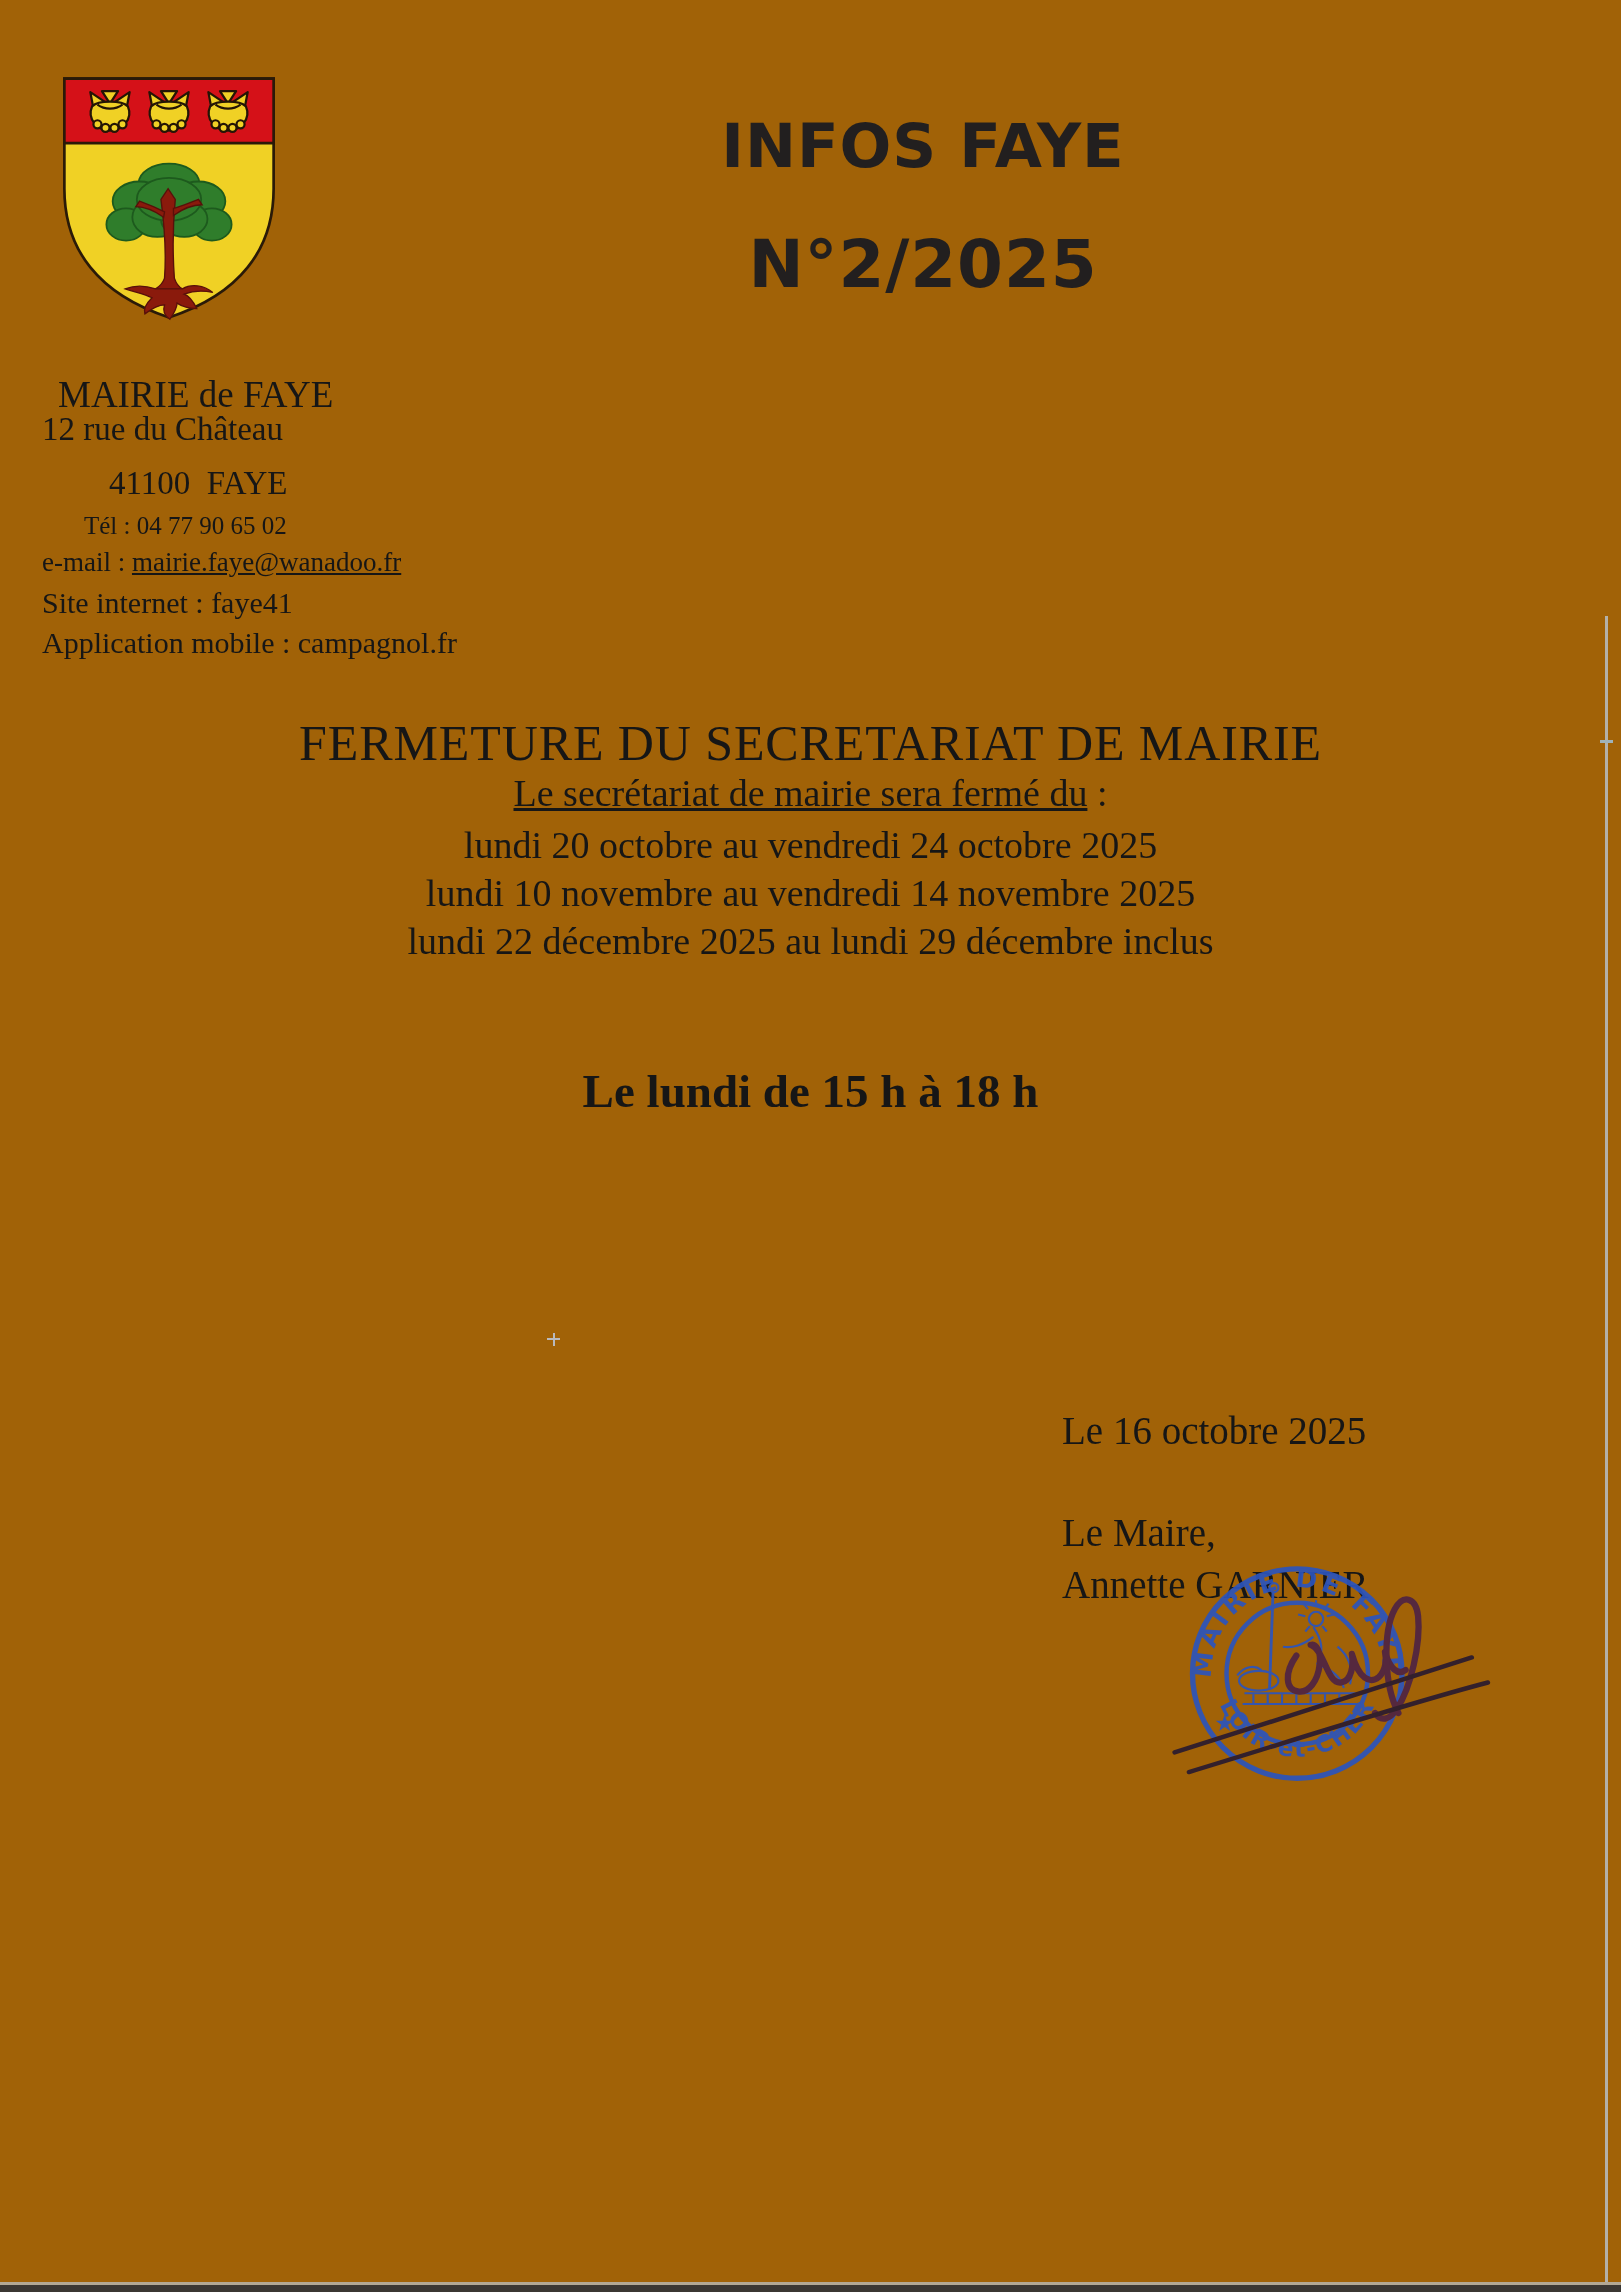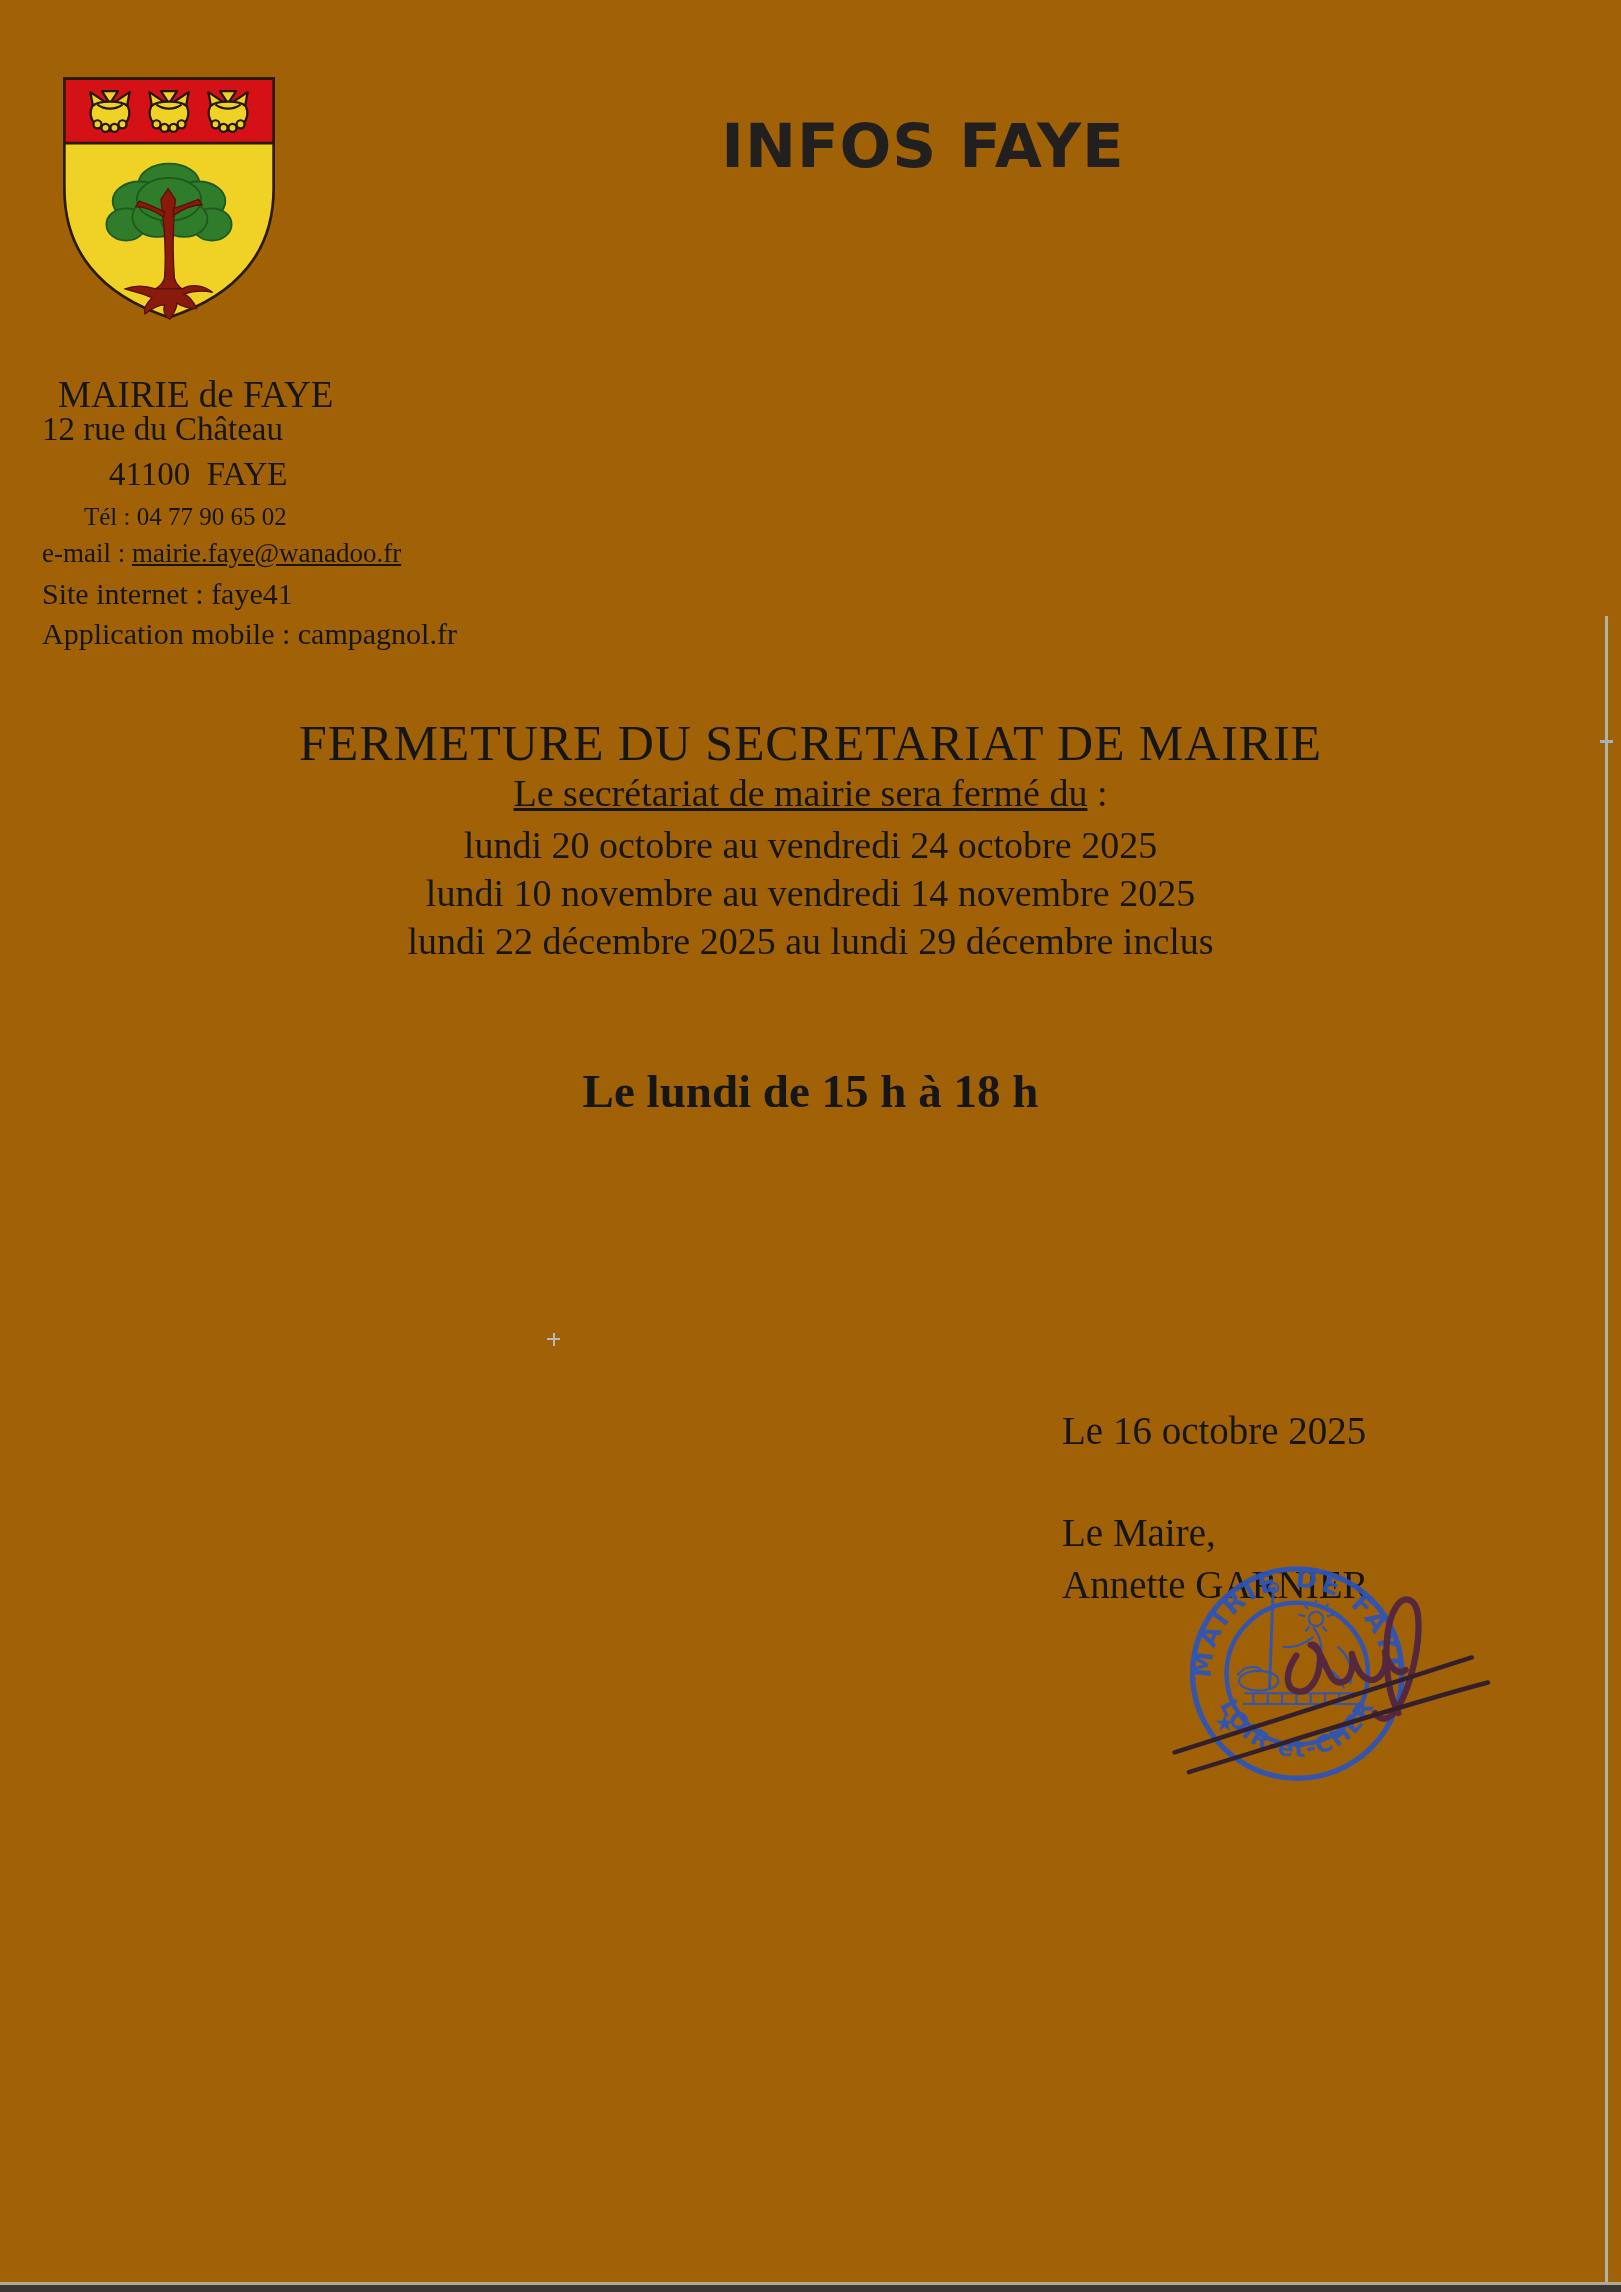--- a/index.html
+++ b/index.html
@@ -14,21 +14,21 @@
     font-family:"DejaVu Sans", sans-serif;font-weight:bold;color:#221f1f;
   }
   .masthead .t1{font-size:61px;letter-spacing:0.9px;line-height:1.0;}
   .masthead .t2{font-size:66px;letter-spacing:0.9px;line-height:1.0;margin-top:56px;}
   
   .blason{position:absolute;left:59px;top:74px;width:220px;height:249px;}
   
   .address{position:absolute;left:42px;top:376px;line-height:1;}
   .address .a1{font-size:37px;padding-left:16px;}
   .address .a2{font-size:33px;}
-  .address .a3{font-size:33px;margin-top:12px;padding-left:67px;white-space:pre;}
+  .address .a3{font-size:33px;margin-top:21px;padding-left:67px;white-space:pre;}
   .address .a4{font-size:25px;margin-top:13.4px;padding-left:42px;}
   .address .a5{font-size:27px;margin-top:10.7px;}
   .address .a6{font-size:30px;margin-top:11.6px;}
   .address .a7{font-size:30px;margin-top:10px;}
   .u{text-decoration:underline;}
   
   .center{position:absolute;left:0;width:1621px;text-align:center;}
   .h-ferme{top:714px;font-size:50px;letter-spacing:0.9px;}
   .sub-ferme{top:771px;font-size:38px;}
   .dates{top:821px;font-size:38px;line-height:48px;}
@@ -109,20 +109,21 @@
         <path d="M 118,228 C 120,200 118,170 114,140 L 122,128 L 130,140 C 127,172 127,200 129,228 C 131,234 134,238 138,240 L 108,240 C 113,237 116,234 118,228 Z"></path>
         <path d="M 117,160 C 106,152 96,148 86,148 L 90,142 C 101,146 110,150 118,154 Z"></path>
         <path d="M 128,158 C 139,150 150,146 160,146 L 156,140 C 145,144 136,148 128,150 Z"></path>
         <path d="M 108,240 C 96,236 84,236 74,240 C 86,244 96,246 104,250 C 98,256 94,262 96,268 C 104,262 112,258 118,258 C 116,264 118,270 124,274 C 128,268 132,262 132,256 C 138,260 146,262 154,262 C 150,254 146,248 140,246 C 150,242 162,242 172,244 C 162,236 148,234 138,240 Z"></path>
       </g>
     </g>
   </svg>
 
   <div class="masthead">
     <div class="t1">INFOS FAYE</div>
+    <div class="t2">N°2/2025</div>
   </div>
 
   <div class="address">
     <div class="a1">MAIRIE de FAYE</div>
     <div class="a2">12 rue du Château</div>
     <div class="a3">41100  FAYE</div>
     <div class="a4">Tél : 04 77 90 65 02</div>
     <div class="a5"><span>e-mail : </span><span class="u">mairie.faye@wanadoo.fr</span></div>
     <div class="a6">Site internet : faye41</div>
     <div class="a7">Application mobile : campagnol.fr</div>

